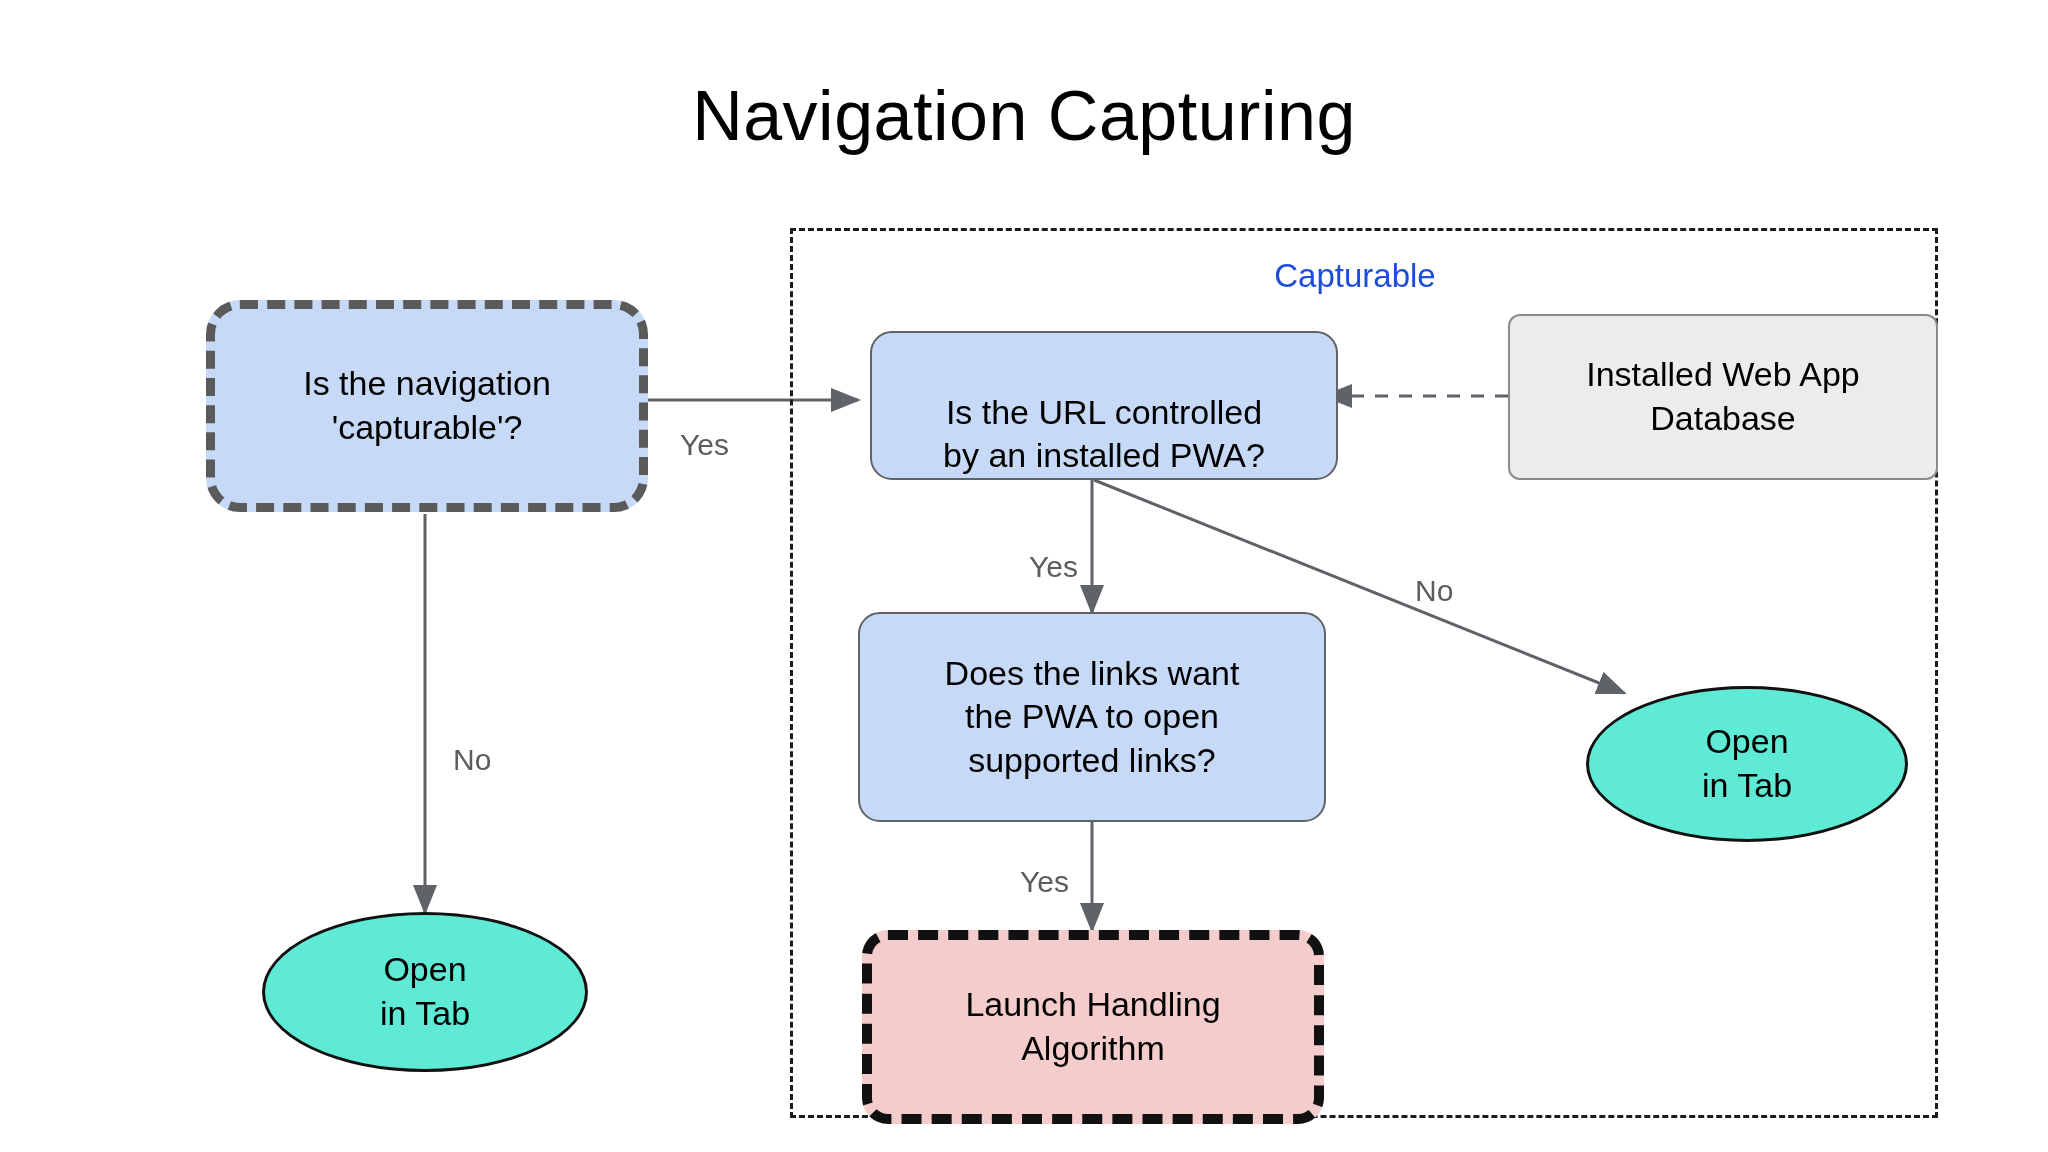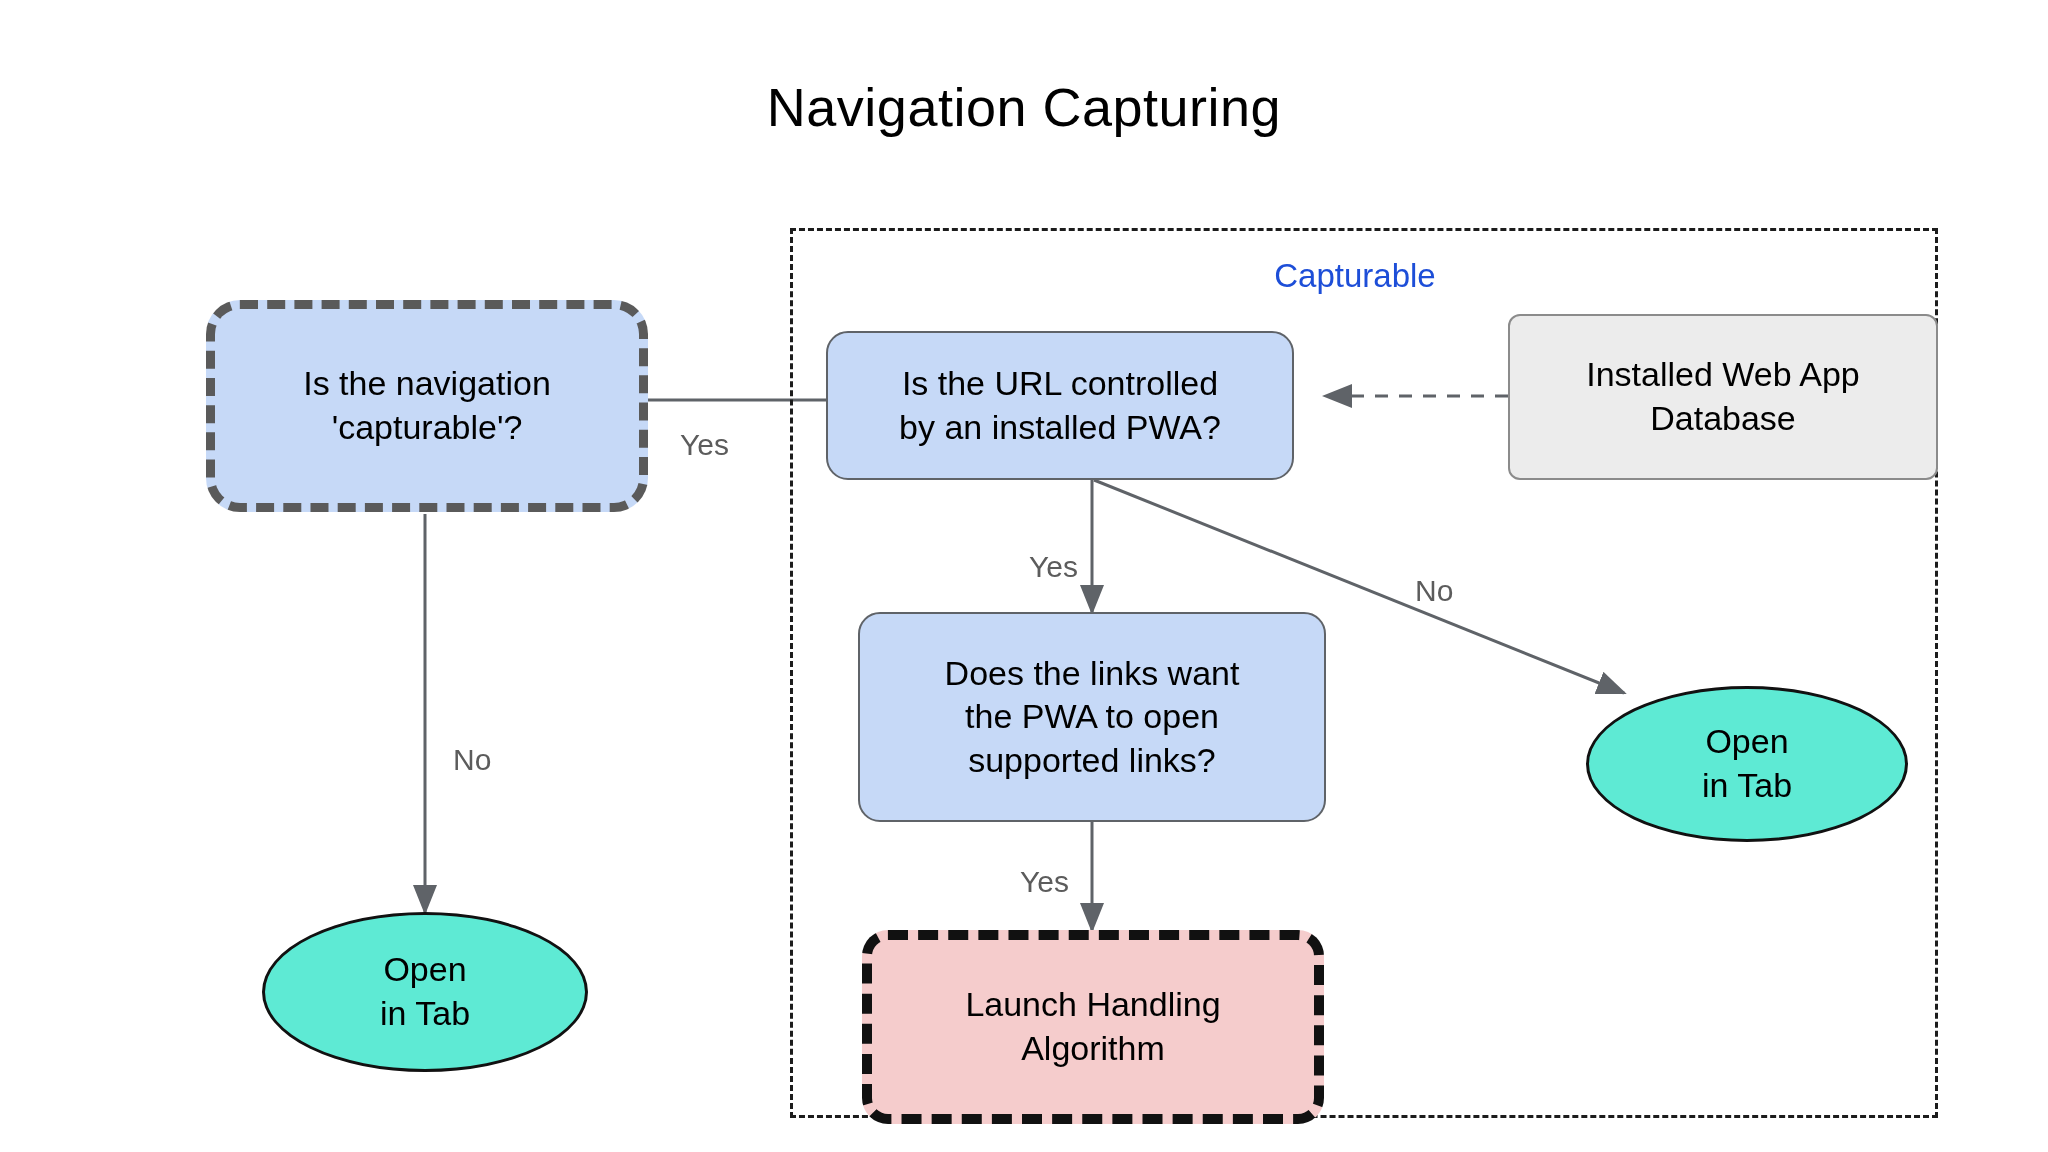--- a/index.html
+++ b/index.html
@@ -20,21 +20,21 @@
     inset: 0;
     width: 2048px;
     height: 1152px;
   }
   .diagram-title {
     position: absolute;
     left: 0;
     top: 78px;
     width: 2048px;
     text-align: center;
-    font-size: 54px;
+    font-size: 70px;
     font-weight: 400;
     letter-spacing: 0.5px;
     color: #000000;
     line-height: 1.1;
   }
   
   .group-box {
     position: absolute;
     left: 790px;
     top: 228px;
@@ -137,21 +137,21 @@
 <div class="diagram-title">Navigation Capturing</div>
 
 <div class="group-box"></div>
 <div class="group-label">Capturable</div>
 
 <div class="node blue-dashed" style="left:206px; top:300px; width:442px; height:212px;">
   <span class="node-text">Is the navigation
 'capturable'?</span>
 </div>
 
-<div class="node blue-solid" style="left:826px; top:331px; width:468px; height:149px;">
+<div class="node blue-solid" style="left:870px; top:331px; width:468px; height:149px;align-items:flex-end;">
   <span class="node-text">Is the URL controlled
 by an installed PWA?</span>
 </div>
 
 <div class="node gray-solid" style="left:1508px; top:314px; width:430px; height:166px;">
   <span class="node-text">Installed Web App
 Database</span>
 </div>
 
 <div class="node blue-solid" style="left:858px; top:612px; width:468px; height:210px;">

